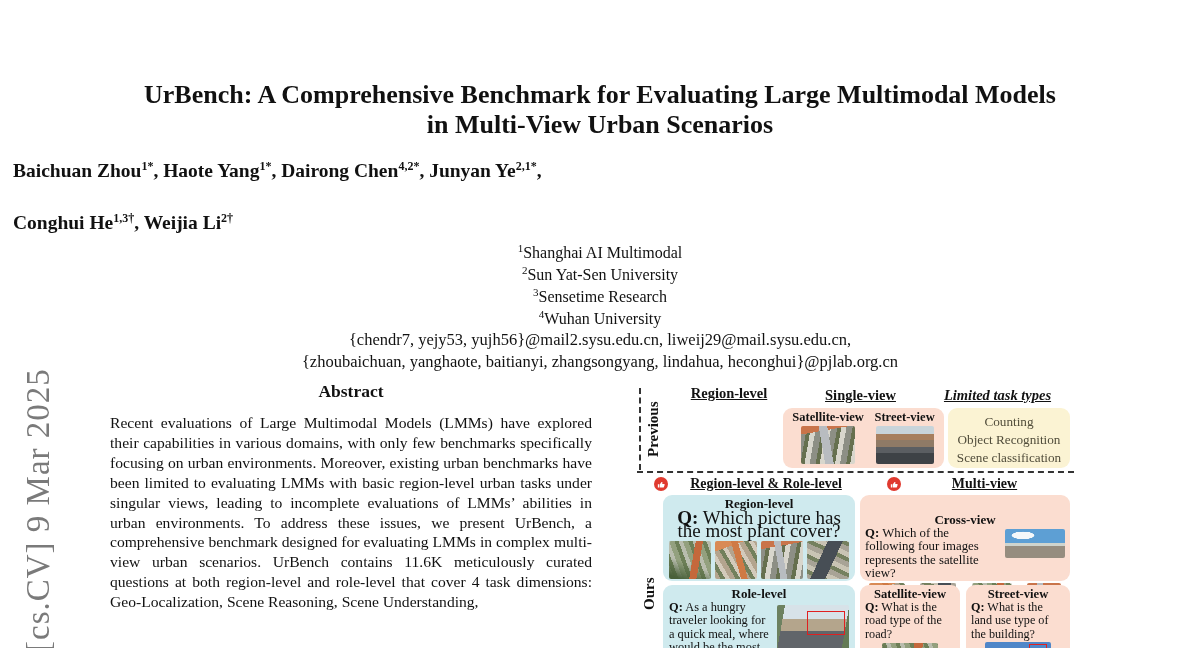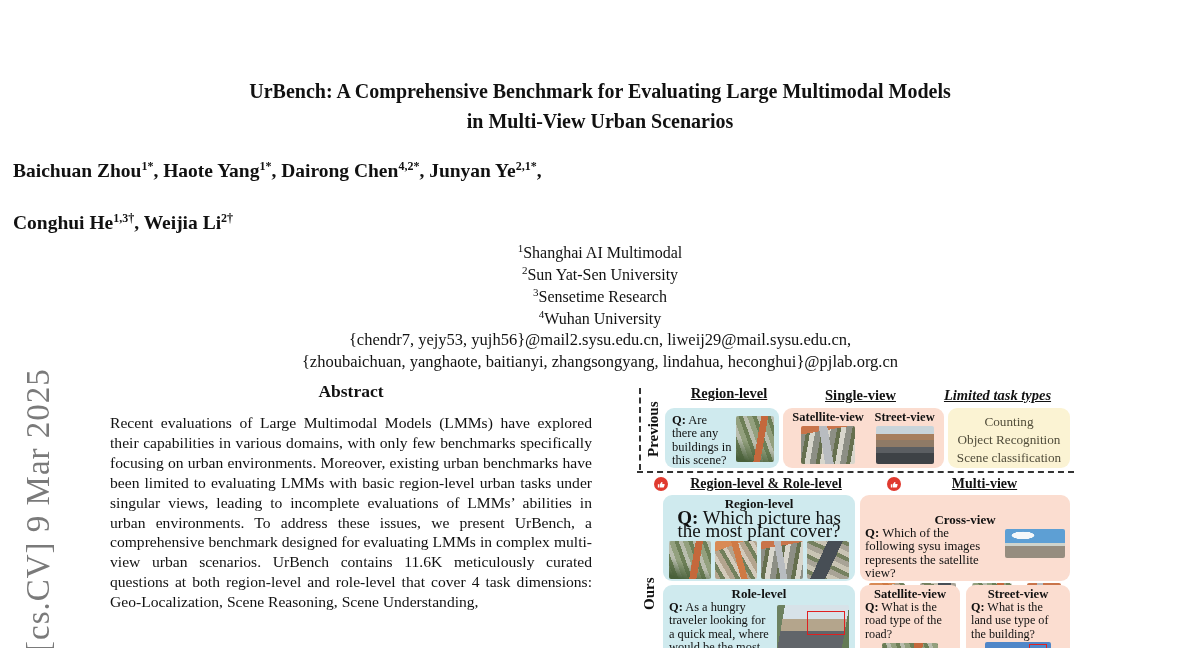--- a/index.html
+++ b/index.html
@@ -5,21 +5,21 @@
   html,body{margin:0;padding:0;background:#fff;}
   .page{position:relative;width:1200px;height:648px;overflow:hidden;background:#ffffff;
         font-family:"Liberation Serif", serif;color:#111;}
 
   
   .watermark{position:absolute;left:20px;top:280px;height:372px;
     writing-mode:vertical-rl;transform:rotate(180deg);
     font-size:33px;color:#7a7a7a;letter-spacing:1px;white-space:nowrap;}
 
   
-  .title{position:absolute;left:0;right:0;text-align:center;font-weight:bold;font-size:20px;}
+  .title{position:absolute;left:0;right:0;text-align:center;font-weight:bold;font-size:26px;}
   .title.l1{top:80px;}
   .title.l2{top:110px;}
   .authors-line{position:absolute;left:0;right:0;text-align:left;font-weight:bold;font-size:19.5px;margin-left:13px;}
   .authors-line sup{font-weight:bold;font-size:12px;}
   .affil{position:absolute;left:0;right:0;text-align:center;font-size:16px;}
   .affil sup{font-size:11px;}
   .email{position:absolute;left:0;right:0;text-align:center;font-size:16.5px;}
 
   
   .abstract-head{position:absolute;left:110px;width:482px;top:381px;text-align:center;
@@ -108,24 +108,20 @@
 
   <div class="figure">
 
     <div class="fig-abs colhead" style="left:36px;top:3px;width:112px;">Region-level</div>
     <div class="fig-abs colhead" style="left:166px;top:5px;width:115px;">Single-view</div>
     <div class="fig-abs colhead" style="left:288px;top:5px;width:145px;font-style:italic;">Limited task types</div>
 
     <div class="fig-abs vdash" style="left:2px;top:6px;height:82px;width:0;"></div>
     <div class="fig-abs sidelabel" style="left:8px;top:6px;height:82px;width:16px;">Previous</div>
 
-    <div class="box cyan fig-abs" style="left:28px;top:26px;width:114px;height:60px;padding:6px 5px 4px 7px;display:flex;gap:3px;">
-      <div class="q" style="width:64px;"><b>Q:</b><span> Are there any buildings in this scene?</span></div>
-      <div class="im sat-a" style="width:38px;height:46px;margin-top:2px;"></div>
-    </div>
 
     <div class="box pink fig-abs" style="left:146px;top:26px;width:161px;height:60px;padding:2px 4px;display:flex;justify-content:space-around;">
       <div>
         <div class="viewlabel">Satellite-view</div>
         <div class="im sat-b" style="width:54px;height:38px;margin:2px auto 0;"></div>
       </div>
       <div>
         <div class="viewlabel">Street-view</div>
         <div class="im street-prev" style="width:58px;height:38px;margin:2px auto 0;"></div>
       </div>
@@ -163,21 +159,21 @@
         <div class="im sat-a" style="width:42px;height:38px;"></div>
         <div class="im sat-d" style="width:42px;height:38px;"></div>
         <div class="im sat-b" style="width:42px;height:38px;"></div>
         <div class="im sat-c" style="width:42px;height:38px;"></div>
       </div>
     </div>
 
     <div class="box pink fig-abs" style="left:223px;top:113px;width:210px;height:86px;padding:18px 5px;">
       <div class="boxtitle">Cross-view</div>
       <div style="display:flex;gap:4px;">
-        <div class="q" style="width:138px;font-size:12.8px;"><b>Q:</b><span> Which of the following sysu images represents the satellite view?</span></div>
+        <div class="q" style="width:138px;font-size:12.8px;"><b>Q:</b><span> Which of the following four images represents the satellite view?</span></div>
         <div class="im pano" style="width:60px;height:29px;margin-top:2px;"></div>
       </div>
       <div style="display:flex;justify-content:space-between;padding:0 4px;margin-top:2px;">
         <div class="im sat-d" style="width:36px;height:36px;"></div>
         <div class="im sat-c" style="width:36px;height:36px;"></div>
         <div class="im sat-a" style="width:40px;height:36px;"></div>
         <div class="im sat-b" style="width:34px;height:36px;"></div>
       </div>
     </div>
 

